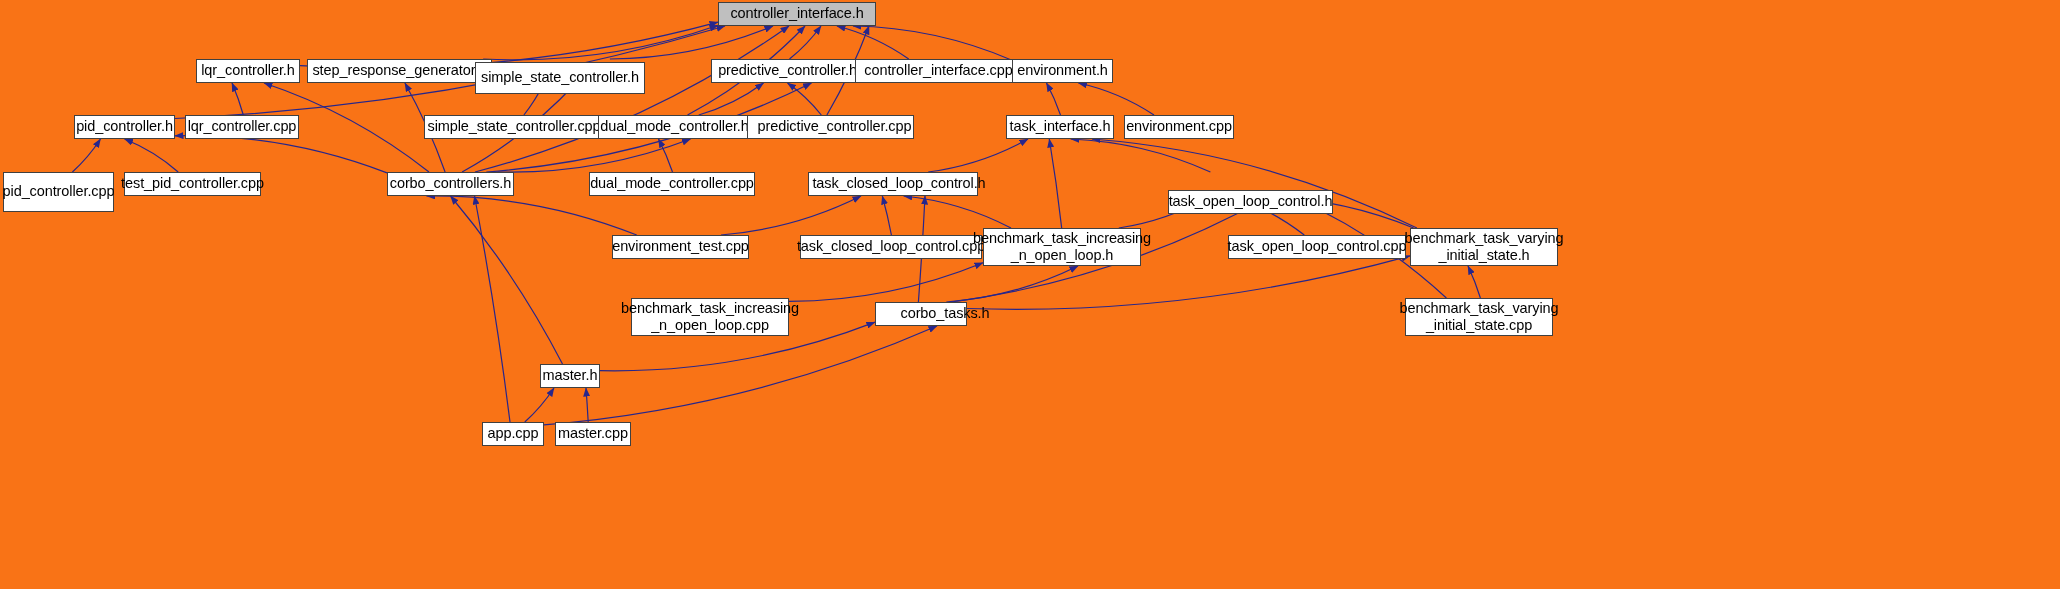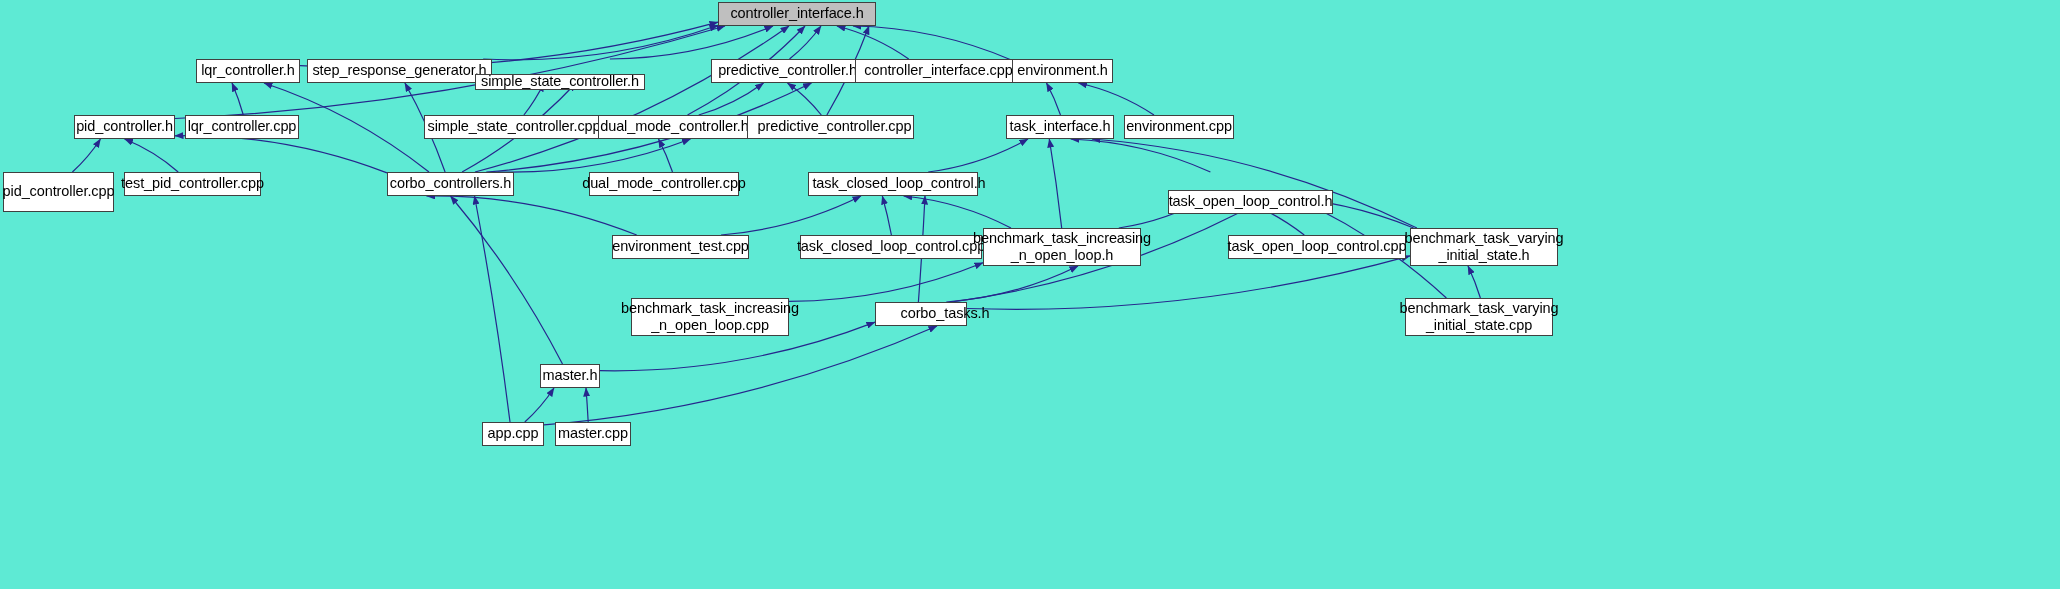--- a/index.html
+++ b/index.html
@@ -7,21 +7,21 @@
     padding: 0;
     background: #ffffff;
   }
   body {
     font-family: "Liberation Sans", sans-serif;
   }
   #graph-canvas {
     position: relative;
     width: 2060px;
     height: 589px;
-    background: #5eead4;
+    background: #f97316;
     overflow: hidden;
   }
   #edge-layer {
     position: absolute;
     left: 0;
     top: 0;
     width: 2060px;
     height: 589px;
     pointer-events: none;
   }
@@ -105,35 +105,35 @@
       <path d="M1480.4,298.0 Q1475.3,281.6 1468.0,266.0" fill="none" stroke="#26268c" stroke-width="1.2" marker-end="url(#arrowhead)"></path>
       <path d="M967.0,308.5 Q1192.5,315.9 1410.0,255.8" fill="none" stroke="#26268c" stroke-width="1.2" marker-end="url(#arrowhead)"></path>
       <path d="M600.0,370.7 Q742.3,373.5 875.0,322.1" fill="none" stroke="#26268c" stroke-width="1.2" marker-end="url(#arrowhead)"></path>
       <path d="M544.0,424.9 Q748.8,408.4 937.0,326.0" fill="none" stroke="#26268c" stroke-width="1.2" marker-end="url(#arrowhead)"></path>
       <path d="M524.8,422.0 Q541.6,406.9 554.0,388.0" fill="none" stroke="#26268c" stroke-width="1.2" marker-end="url(#arrowhead)"></path>
       <path d="M588.2,422.0 Q587.3,405.0 586.0,388.0" fill="none" stroke="#26268c" stroke-width="1.2" marker-end="url(#arrowhead)"></path>
     </svg>
 <div class="gnode root" style="left: 718px; top: 2px; width: 158px; height: 24px;">controller_interface.h</div>
     <div class="gnode" style="left: 196px; top: 59px; width: 104px; height: 24px;">lqr_controller.h</div>
     <div class="gnode" style="left: 307px; top: 59px; width: 185px; height: 24px;">step_response_generator.h</div>
-    <div class="gnode" style="left: 475px; top: 74px; width: 170px; height: 16px;">simple_state_controller.h</div>
+    <div class="gnode" style="left: 475px; top: 62px; width: 170px; height: 32px;">simple_state_controller.h</div>
     <div class="gnode" style="left: 711px; top: 59px; width: 153px; height: 24px;">predictive_controller.h</div>
     <div class="gnode" style="left: 855px; top: 59px; width: 167px; height: 24px;">controller_interface.cpp</div>
     <div class="gnode" style="left: 1012px; top: 59px; width: 101px; height: 24px;">environment.h</div>
     <div class="gnode" style="left: 74px; top: 115px; width: 101px; height: 24px;">pid_controller.h</div>
     <div class="gnode" style="left: 185px; top: 115px; width: 114px; height: 24px;">lqr_controller.cpp</div>
     <div class="gnode" style="left: 424px; top: 115px; width: 180px; height: 24px;">simple_state_controller.cpp</div>
     <div class="gnode" style="left: 598px; top: 115px; width: 153px; height: 24px;">dual_mode_controller.h</div>
     <div class="gnode" style="left: 747px; top: 115px; width: 167px; height: 24px; padding-left: 8px;">predictive_controller.cpp</div>
     <div class="gnode" style="left: 1006px; top: 115px; width: 108px; height: 24px;">task_interface.h</div>
     <div class="gnode" style="left: 1124px; top: 115px; width: 110px; height: 24px;">environment.cpp</div>
     <div class="gnode" style="left: 3px; top: 172px; width: 111px; height: 40px;">pid_controller.cpp</div>
     <div class="gnode" style="left: 124px; top: 172px; width: 137px; height: 24px;">test_pid_controller.cpp</div>
     <div class="gnode" style="left: 387px; top: 172px; width: 127px; height: 24px;">corbo_controllers.h</div>
-    <div class="gnode" style="left: 589px; top: 172px; width: 150px; height: 24px;">dual_mode_controller.cpp</div>
+    <div class="gnode" style="left: 589px; top: 172px; width: 166px; height: 24px;">dual_mode_controller.cpp</div>
     <div class="gnode" style="left: 808px; top: 172px; width: 170px; height: 24px; padding-left: 12px;">task_closed_loop_control.h</div>
     <div class="gnode" style="left: 1168px; top: 172px; width: 165px; height: 24px; margin-top: 18px;">task_open_loop_control.h</div>
     <div class="gnode" style="left: 612px; top: 235px; width: 137px; height: 24px;">environment_test.cpp</div>
     <div class="gnode" style="left: 800px; top: 235px; width: 182px; height: 24px;">task_closed_loop_control.cpp</div>
     <div class="gnode two-line" style="left: 983px; top: 228px; width: 158px; height: 38px;">benchmark_task_increasing
 _n_open_loop.h</div>
     <div class="gnode" style="left: 1228px; top: 235px; width: 178px; height: 24px;">task_open_loop_control.cpp</div>
     <div class="gnode two-line" style="left: 1410px; top: 228px; width: 148px; height: 38px;">benchmark_task_varying
 _initial_state.h</div>
     <div class="gnode two-line" style="left: 631px; top: 298px; width: 158px; height: 38px;">benchmark_task_increasing

